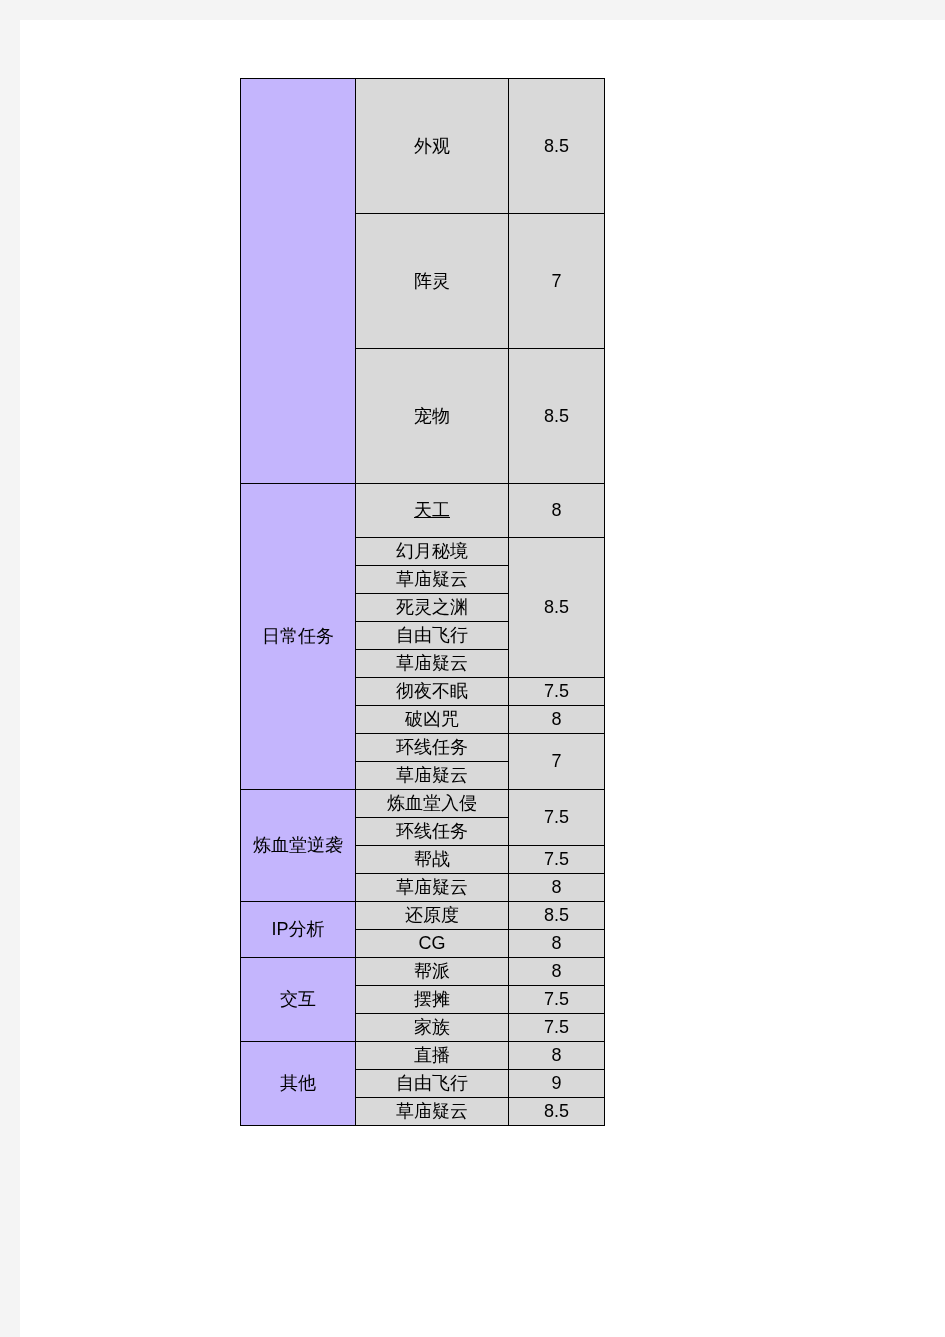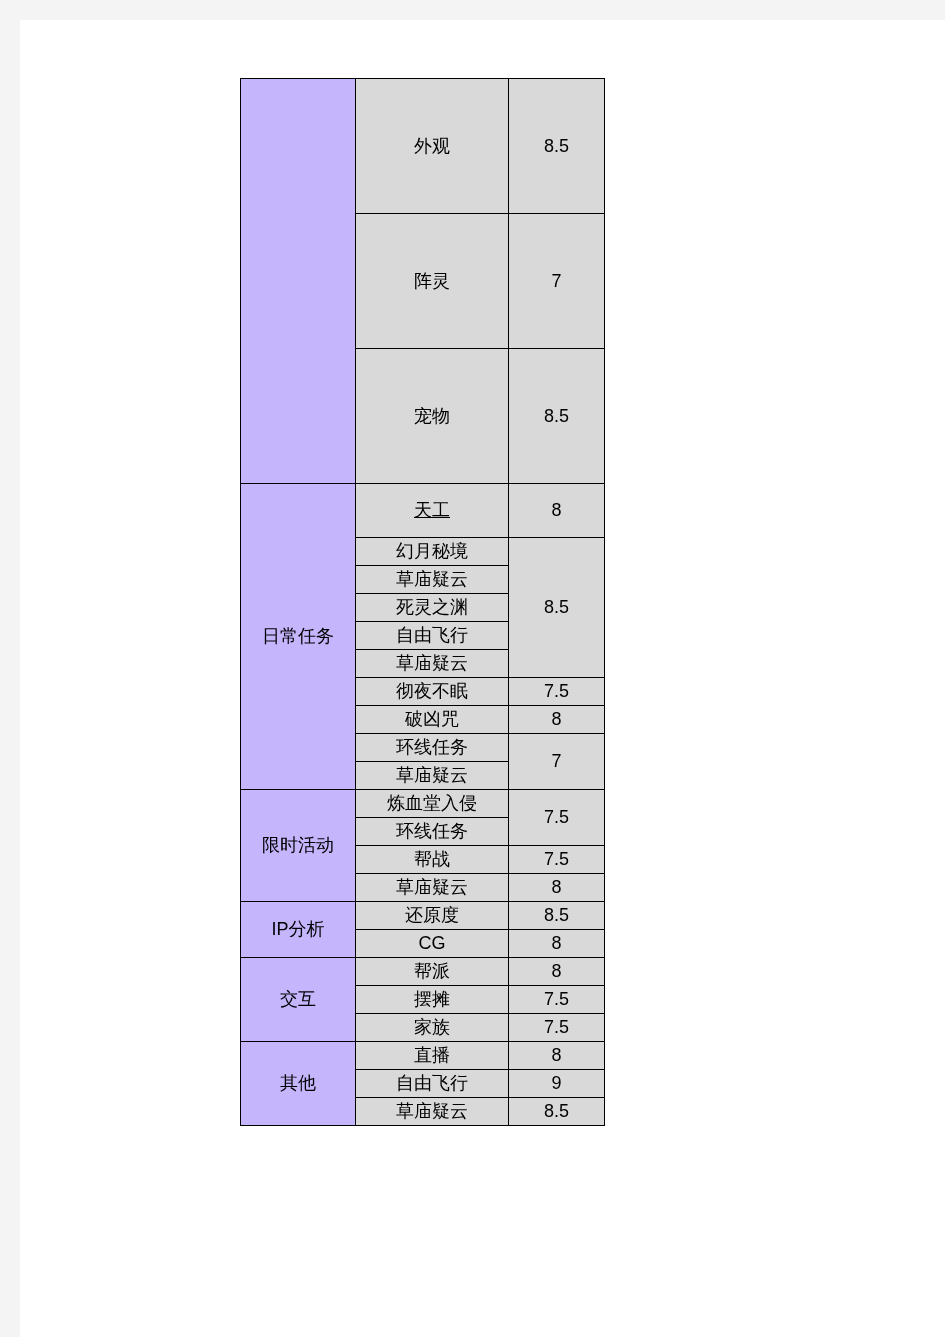--- a/index.html
+++ b/index.html
@@ -120,21 +120,21 @@
           <td class="score">8</td>
         </tr>
         <tr>
           <td class="item h-small">环线任务</td>
           <td class="score" rowspan="2">7</td>
         </tr>
         <tr>
           <td class="item h-small">草庙疑云</td>
         </tr>
         <tr>
-          <td class="cat" rowspan="4">限时活动</td>
+          <td class="cat" rowspan="4">炼血堂逆袭</td>
           <td class="item h-small">炼血堂入侵</td>
           <td class="score" rowspan="2">7.5</td>
         </tr>
         <tr>
           <td class="item h-small">环线任务</td>
         </tr>
         <tr>
           <td class="item h-small">帮战</td>
           <td class="score">7.5</td>
         </tr>

